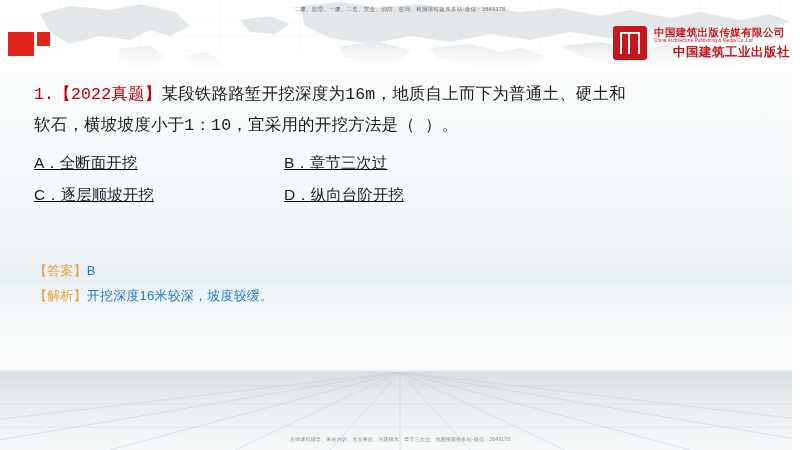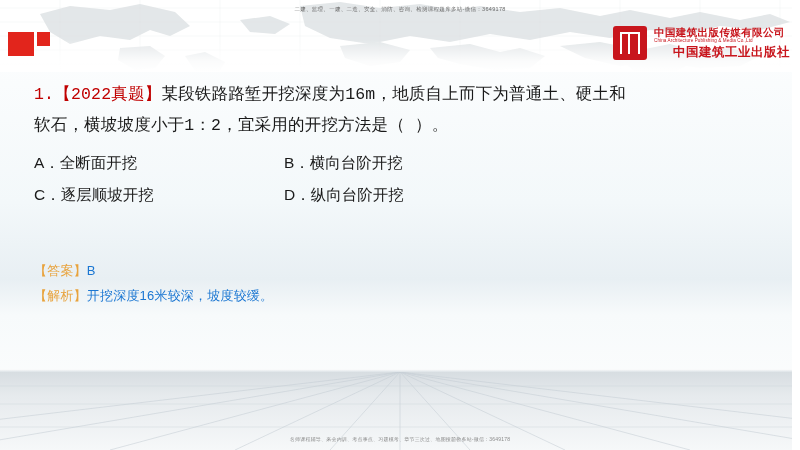--- a/index.html
+++ b/index.html
@@ -137,20 +137,21 @@
     color: #1a1a1a;
     line-height: 1.85;
     letter-spacing: 0.2px;
     font-family: Liberation Mono, monospace;
   }
   .q-num { color: #c00000; }
   .q-tag { color: #c00000; }
 
   .options {
     margin-top: 6px;
+    text-decoration: underline;
   }
   .opt-row {
     display: flex;
     font-size: 15.5px;
     color: #1a1a1a;
     line-height: 2.05;
   }
   .opt-a { width: 250px; }
   .opt-b { width: 250px; }
 
@@ -236,26 +237,26 @@
         <div class="pub-l2">China Architecture Publishing &amp; Media Co.,Ltd</div>
         <div class="pub-l3">中国建筑工业出版社</div>
       </div>
     </div>
   </div>
 
   <div class="content">
     <div class="q-line">
       <span class="q-num">1.</span><span class="q-tag">【2022真题】</span><span>某段铁路路堑开挖深度为16m，地质自上而下为普通土、硬土和</span>
     </div>
-    <div class="q-line">软石，横坡坡度小于1：2，宜采用的开挖方法是（    ）。</div>
+    <div class="q-line">软石，横坡坡度小于1：10，宜采用的开挖方法是（    ）。</div>
 
     <div class="options">
       <div class="opt-row">
         <div class="opt-a">A．全断面开挖</div>
-        <div class="opt-b">B．横向台阶开挖</div>
+        <div class="opt-b">B．章节三次过</div>
       </div>
       <div class="opt-row">
         <div class="opt-a">C．逐层顺坡开挖</div>
         <div class="opt-b">D．纵向台阶开挖</div>
       </div>
     </div>
   </div>
 
   <div class="answers">
     <div class="ans-line">

